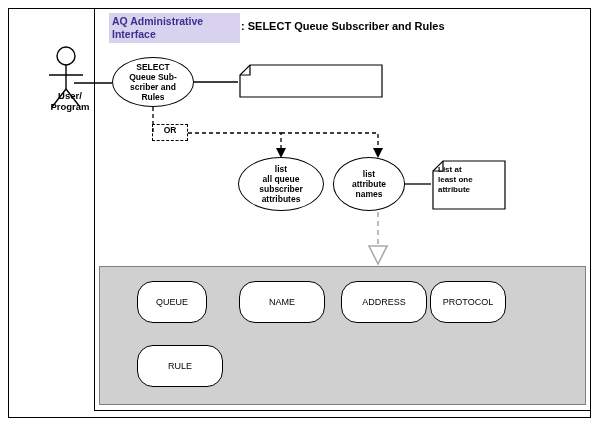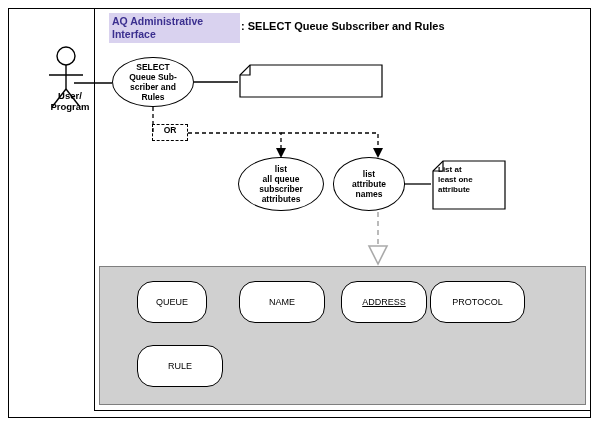--- a/index.html
+++ b/index.html
@@ -151,22 +151,22 @@
     box-sizing: border-box;
     background: #ffffff;
     display: flex; align-items: center; justify-content: center;
   }
   .attrbox span {
     font-size: 9px;
     color: #000000;
   }
   #attr-0 { left: 137px; top: 281px; width: 70px; height: 42px; }
   #attr-1 { left: 239px; top: 281px; width: 86px; height: 42px; border-radius: 16px; }
-  #attr-2 { left: 341px; top: 281px; width: 86px; height: 42px; text-decoration: underline; }
-  #attr-3 { left: 430px; top: 281px; width: 95px; height: 42px; }
+  #attr-2 { left: 341px; top: 281px; width: 86px; height: 42px; }
+  #attr-3 { left: 430px; top: 281px; width: 76px; height: 42px; }
   #attr-4 { left: 137px; top: 345px; width: 86px; height: 42px; }
 
   svg.overlay {
     position: absolute;
     left: 0; top: 0;
     width: 601px; height: 428px;
     pointer-events: none;
   }
 </style>
 </head>

